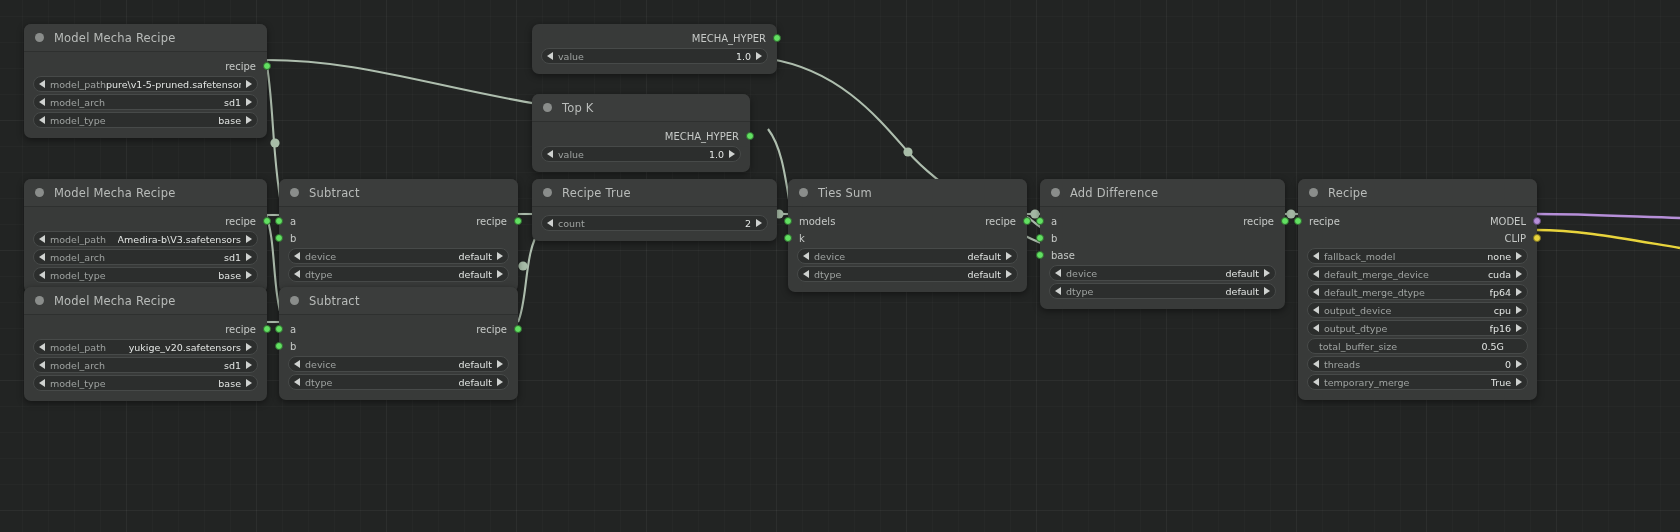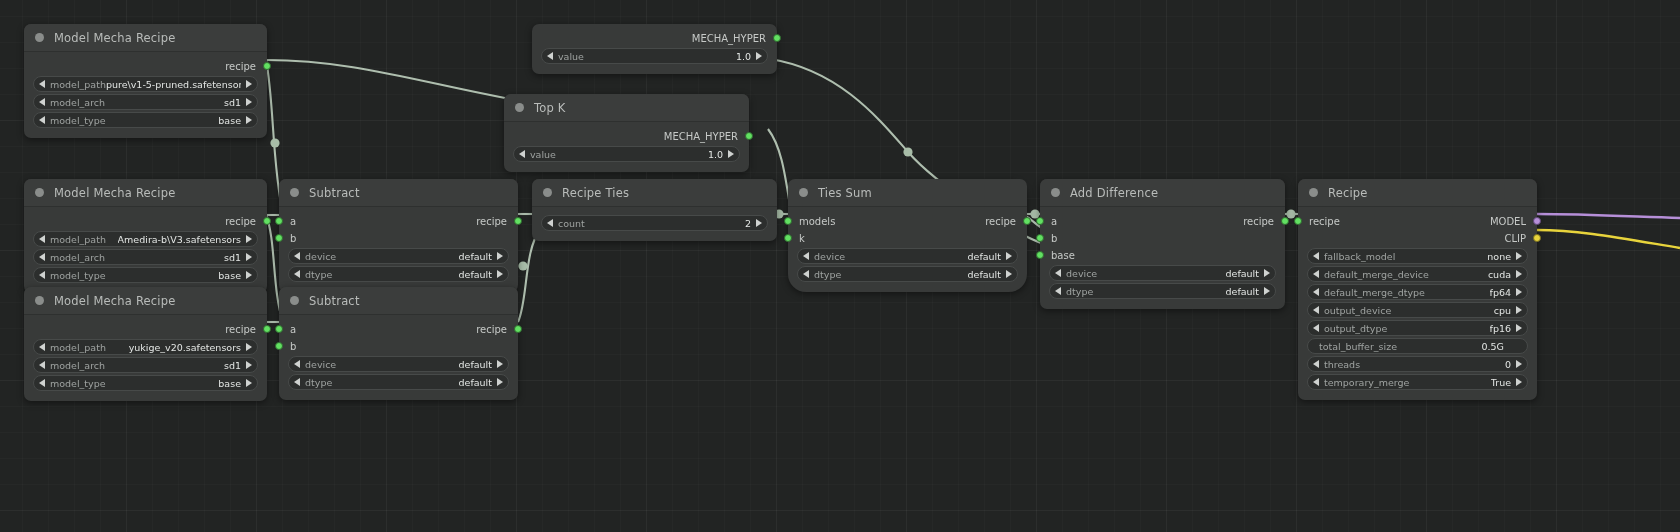--- a/index.html
+++ b/index.html
@@ -297,21 +297,21 @@
       </div>
       <div class="widget">
         <span class="arrow left"></span>
         <span class="wname">value</span>
         <span class="wval">1.0</span>
         <span class="arrow right"></span>
       </div>
     </div>
   </div>
 
-  <div class="node" style="left:504px; top:94px; width:245px;">
+  <div class="node" style="left:532px; top:94px; width:218px;">
     <div class="node-title">
       <span class="title-dot"></span>
       <span class="title-text">Top K</span>
     </div>
     <div class="node-body">
       <div class="port-row right">
         <span class="port-label">MECHA_HYPER</span>
         <span class="dot out" style="top:4px;"></span>
       </div>
       <div class="widget">
@@ -381,33 +381,33 @@
         <span class="wname">dtype</span>
         <span class="wval">default</span>
         <span class="arrow right"></span>
       </div>
     </div>
   </div>
 
   <div class="node" style="left:532px; top:179px; width:245px;">
     <div class="node-title">
       <span class="title-dot"></span>
-      <span class="title-text">Recipe Ties</span>
+      <span class="title-text">Recipe True</span>
     </div>
     <div class="node-body">
       <div class="widget">
         <span class="arrow left"></span>
         <span class="wname">count</span>
         <span class="wval">2</span>
         <span class="arrow right"></span>
       </div>
     </div>
   </div>
 
-  <div class="node" style="left:788px; top:179px; width:239px;border-radius:18px;">
+  <div class="node" style="left:788px; top:179px; width:239px;">
     <div class="node-title">
       <span class="title-dot"></span>
       <span class="title-text">Ties Sum</span>
     </div>
     <div class="node-body">
       <div class="port-row">
         <span class="dot in" style="top:4px;"></span>
         <span class="port-label">models</span>
         <span class="port-label" style="margin-left:auto;">recipe</span>
         <span class="dot out" style="top:4px;"></span>

